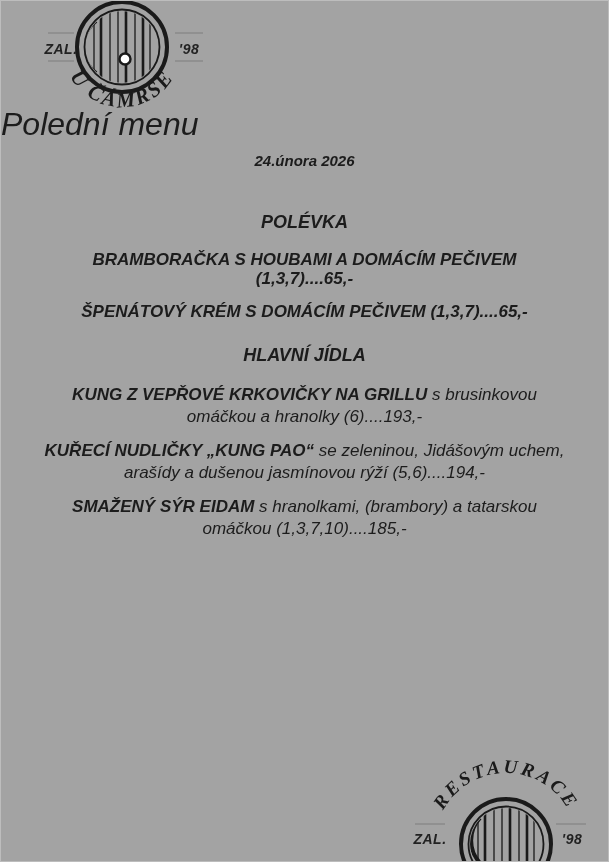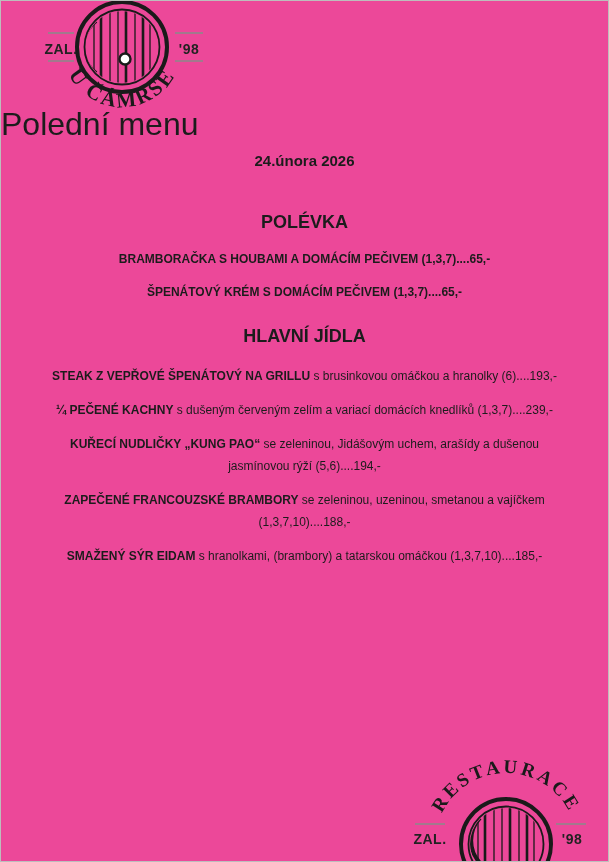--- a/index.html
+++ b/index.html
@@ -1,23 +1,24 @@
 <!DOCTYPE html>
 <html><head>
 <meta charset="utf-8">
 <style>
   html,body{margin:0;padding:0;background:#ffffff;}
   .page{
     position:relative;
     width:607px;height:860px;
     border:1px solid #bdbdbd;
-    background:#ec4899;
+    background:#a3a3a3;
     overflow:hidden;
     font-family:"Liberation Sans", sans-serif;
     color:#1c1c1c;
+    font-style:italic;
   }
   .logo{position:absolute;}
   .logo-top{left:25px;top:0px;}
   .logo-bottom{left:405px;top:752px;}
   .arc-text{
     font-family:"Liberation Serif", serif;
     font-weight:bold;
     fill:#1a1a1a;
   }
   .arc-text-top{font-size:21px;letter-spacing:2.5px;}
@@ -47,21 +48,21 @@
   h2.section{
     font-size:18px;
     font-weight:700;
     line-height:22px;
     margin:0;
     text-align:center;
   }
   h2.section-soup{margin:41px 0 17px 0;}
   h2.section-mains{margin:23px 0 18px 0;}
   p.item{
-    font-size:12px;
+    font-size:17px;
     margin:0 0 12px 0;
     line-height:22px;
   }
   p.item-soup{
     line-height:19px;
     margin:0 0 14px 0;
     font-weight:700;
   }
   .item-name{font-weight:700;}
   .item-desc{font-weight:400;}
@@ -110,24 +111,22 @@
 
   <div class="menu">
 
     <h2 class="section section-soup">POLÉVKA</h2>
 
     <p class="item item-soup"><span class="item-name">BRAMBORAČKA S HOUBAMI A DOMÁCÍM PEČIVEM (1,3,7)....65,-</span><span class="item-desc"></span></p>
     <p class="item item-soup"><span class="item-name">ŠPENÁTOVÝ KRÉM S DOMÁCÍM PEČIVEM (1,3,7)....65,-</span><span class="item-desc"></span></p>
 
     <h2 class="section section-mains">HLAVNÍ JÍDLA</h2>
 
-    <p class="item"><span class="item-name">STEAK Z VEPŘOVÉ ŠPENÁTOVÝ NA GRILLU</span><span class="item-desc"> s brusinkovou omáčkou a hranolky (6)....193,-</span></p>
-    <p class="item"><span class="item-name">¼ PEČENÉ KACHNY</span><span class="item-desc"> s dušeným červeným zelím a variací domácích knedlíků (1,3,7)....239,-</span></p>
+    <p class="item"><span class="item-name">KUNG Z VEPŘOVÉ KRKOVIČKY NA GRILLU</span><span class="item-desc"> s brusinkovou omáčkou a hranolky (6)....193,-</span></p>
     <p class="item"><span class="item-name">KUŘECÍ NUDLIČKY „KUNG PAO“</span><span class="item-desc"> se zeleninou, Jidášovým uchem, arašídy a dušenou jasmínovou rýží (5,6)....194,-</span></p>
-    <p class="item"><span class="item-name">ZAPEČENÉ FRANCOUZSKÉ BRAMBORY</span><span class="item-desc"> se zeleninou, uzeninou, smetanou a vajíčkem (1,3,7,10)....188,-</span></p>
     <p class="item"><span class="item-name">SMAŽENÝ SÝR EIDAM</span><span class="item-desc"> s hranolkami, (brambory) a tatarskou omáčkou (1,3,7,10)....185,-</span></p>
 
   </div>
 
   <svg class="logo logo-bottom" width="200" height="110" viewBox="0 0 200 110">
     <defs>
       <clipPath id="clipBottom">
           <circle cx="100" cy="91" r="36"></circle>
         </clipPath>
       <path id="arcTopPath" d="M 29,91 A 71,71 0 0 1 171,91" fill="none"></path>

